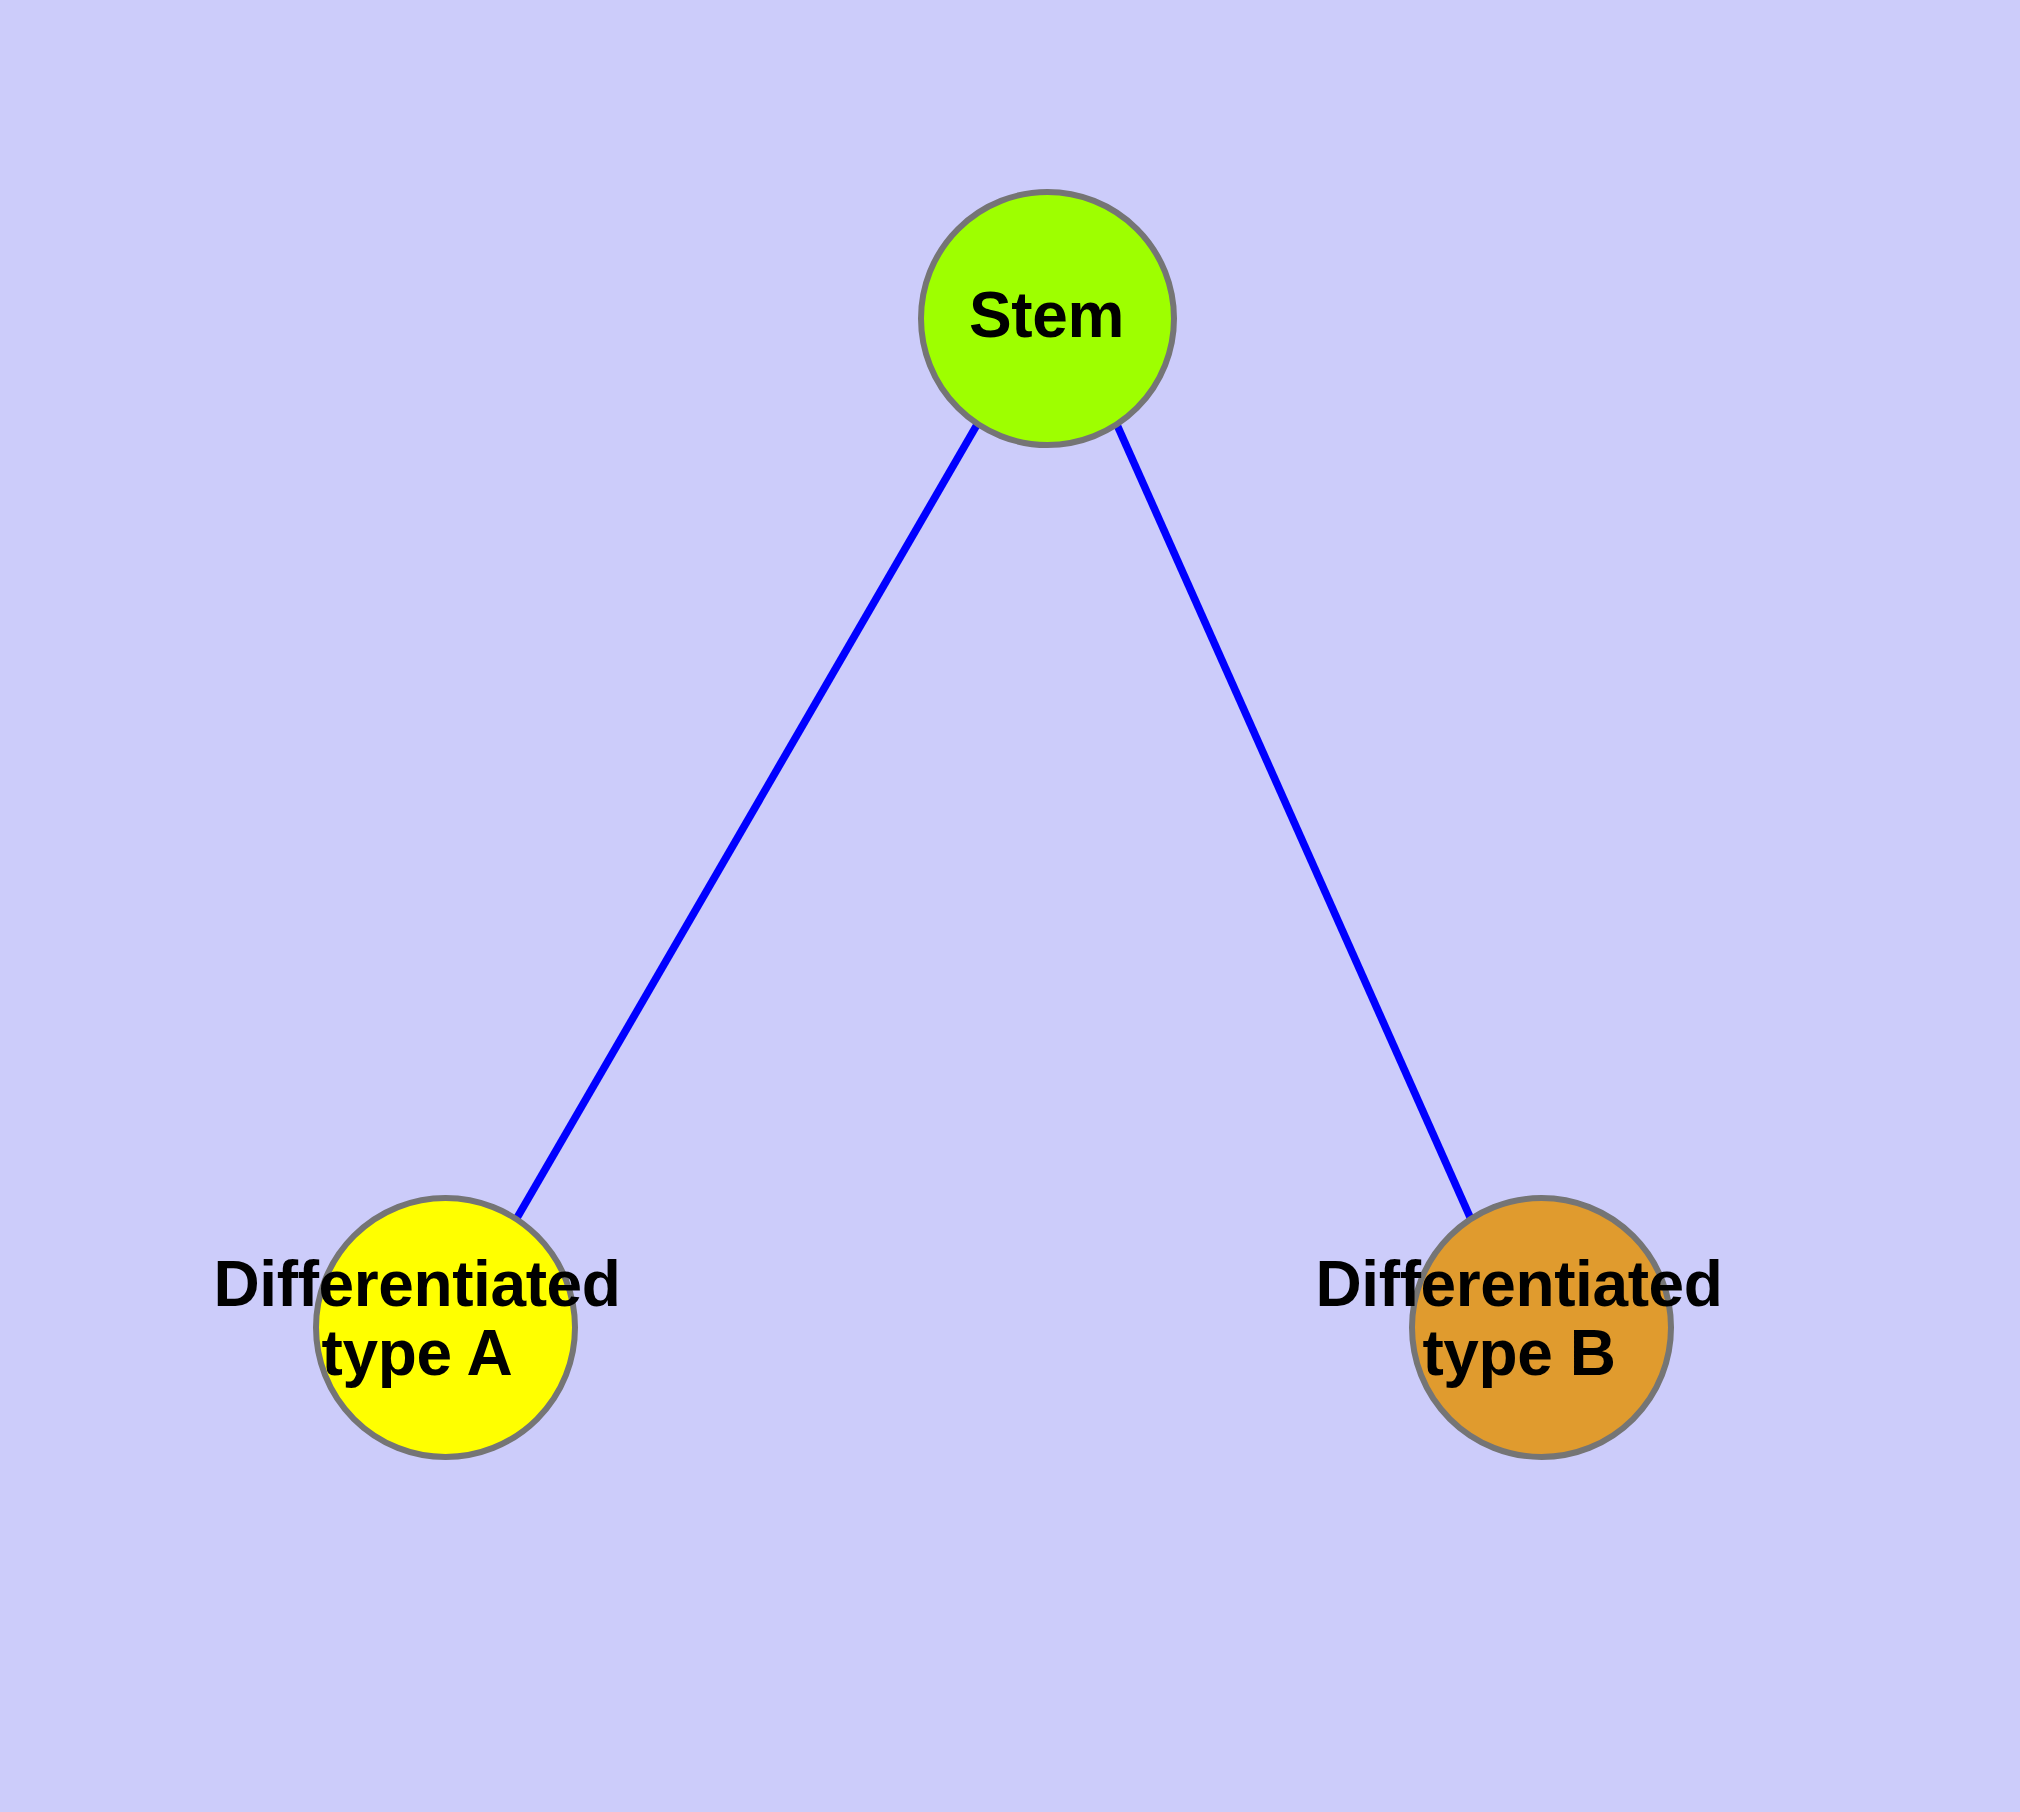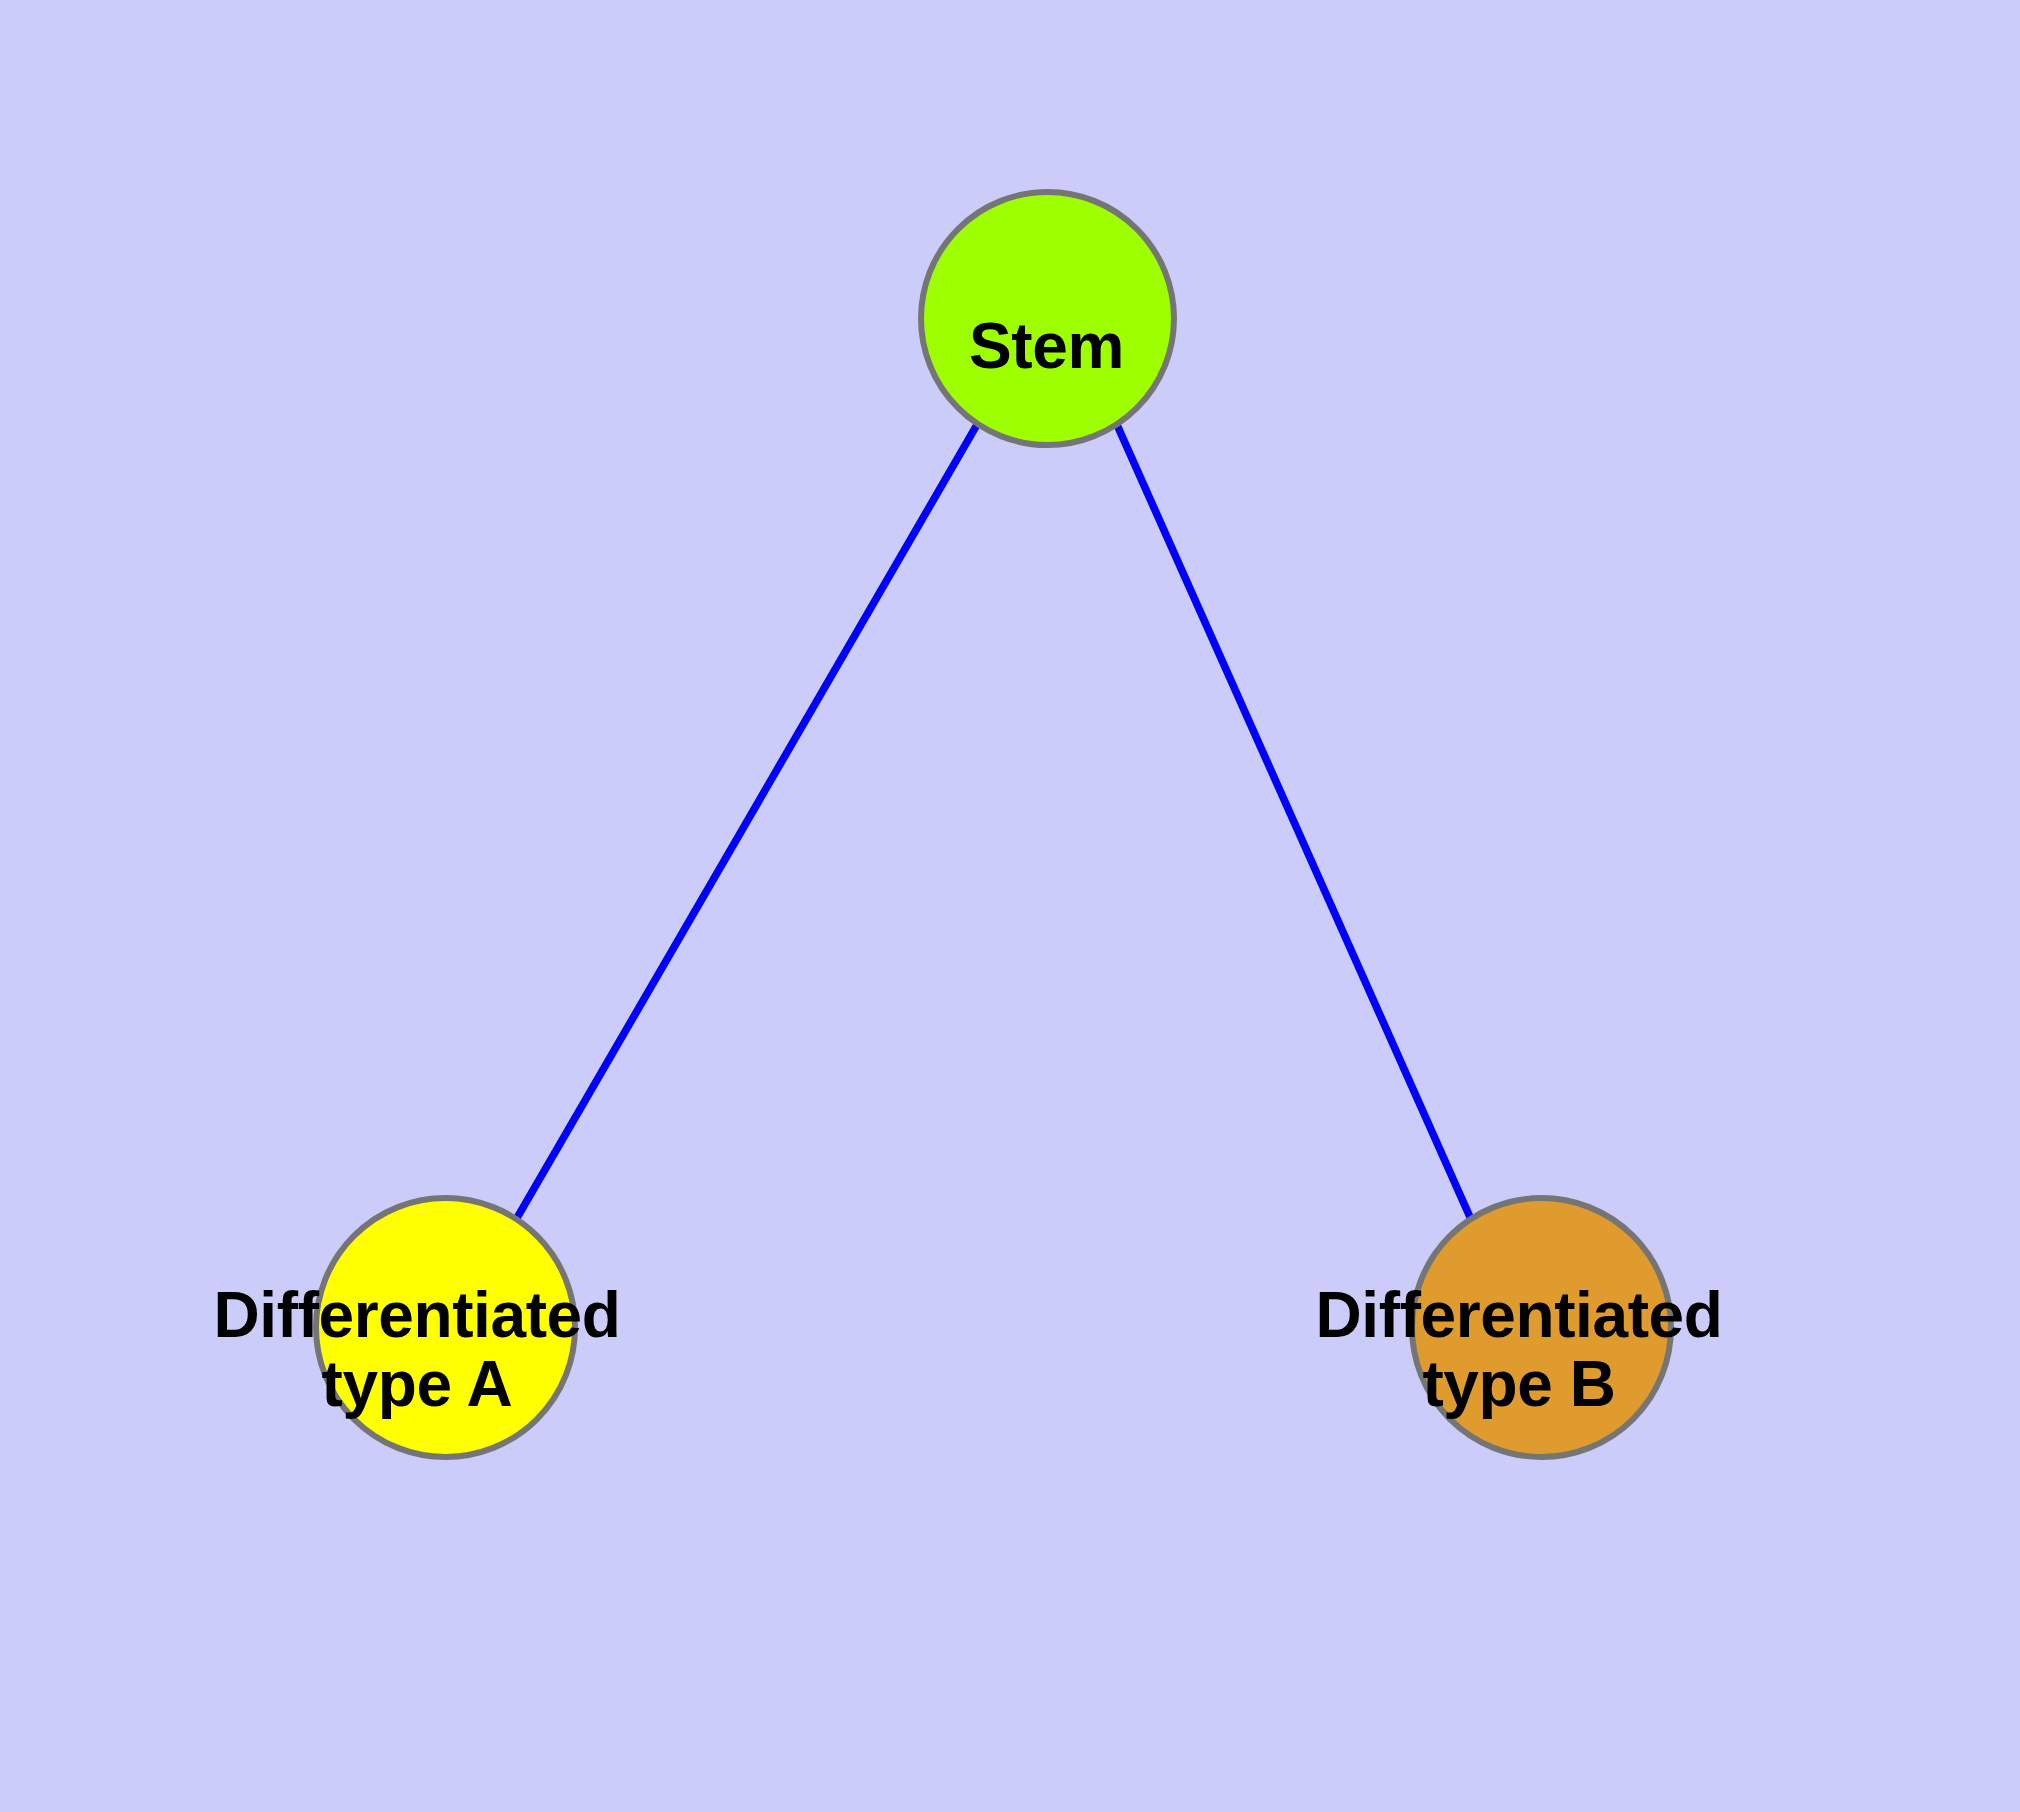--- a/index.html
+++ b/index.html
@@ -35,21 +35,20 @@
   }
   .node-label {
     position: absolute;
     text-align: center;
     color: #000000;
     font-weight: bold;
     line-height: 1.08;
     white-space: pre;
     letter-spacing: -0.4px;
     pointer-events: none;
-    margin-top: 31px;
   }
   
   #node-stem {
     left: 918px;
     top: 189px;
     width: 259px;
     height: 259px;
     background: #9eff00;
   }
   #label-stem {

